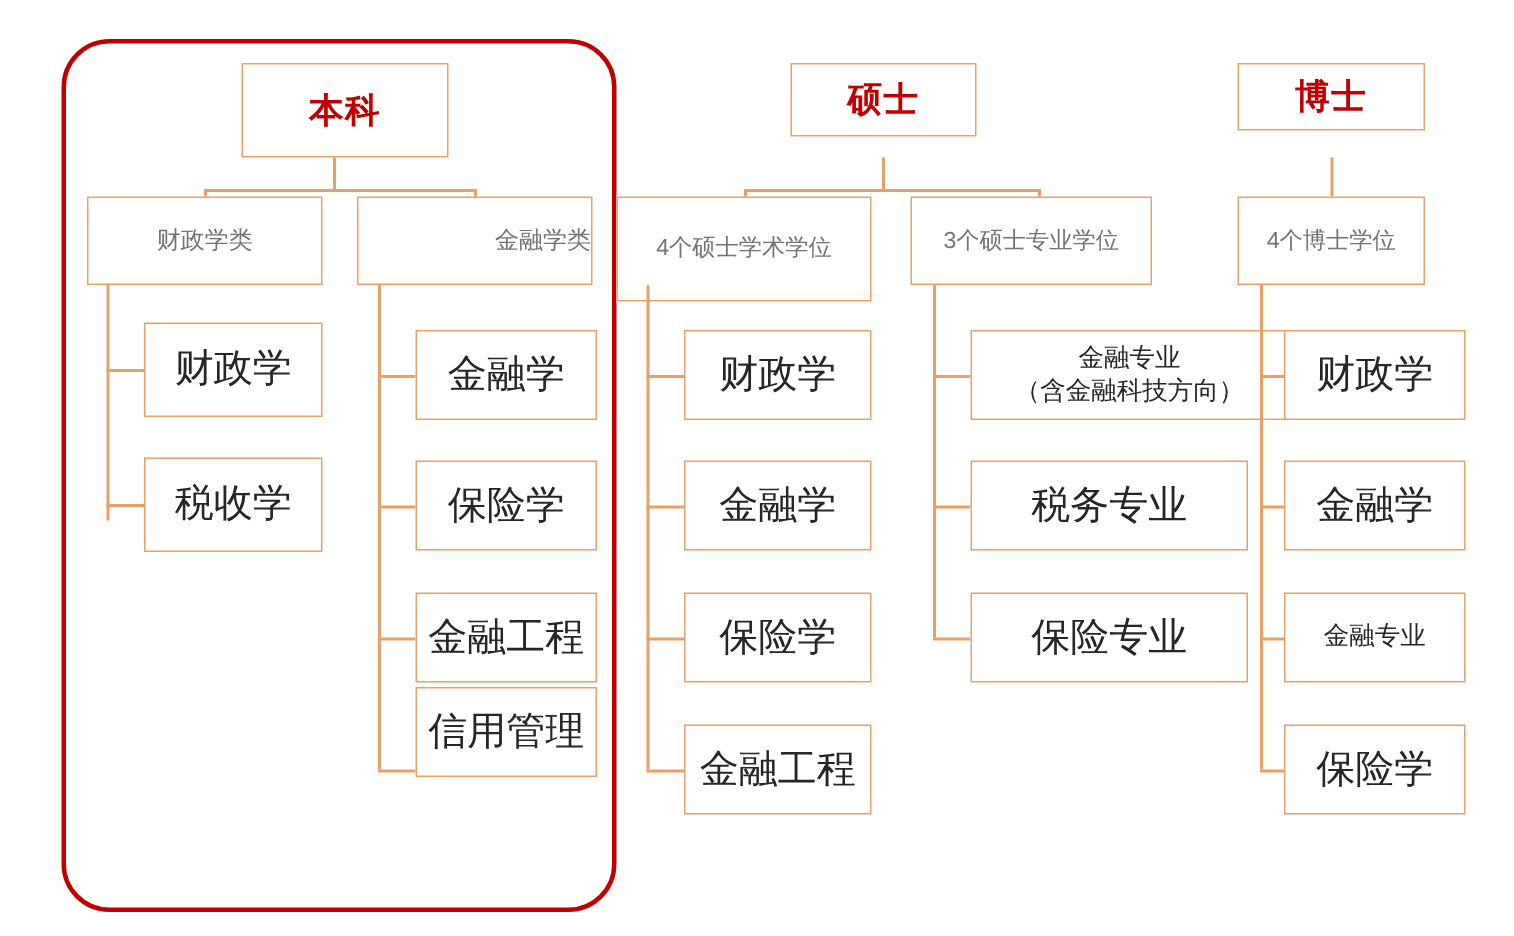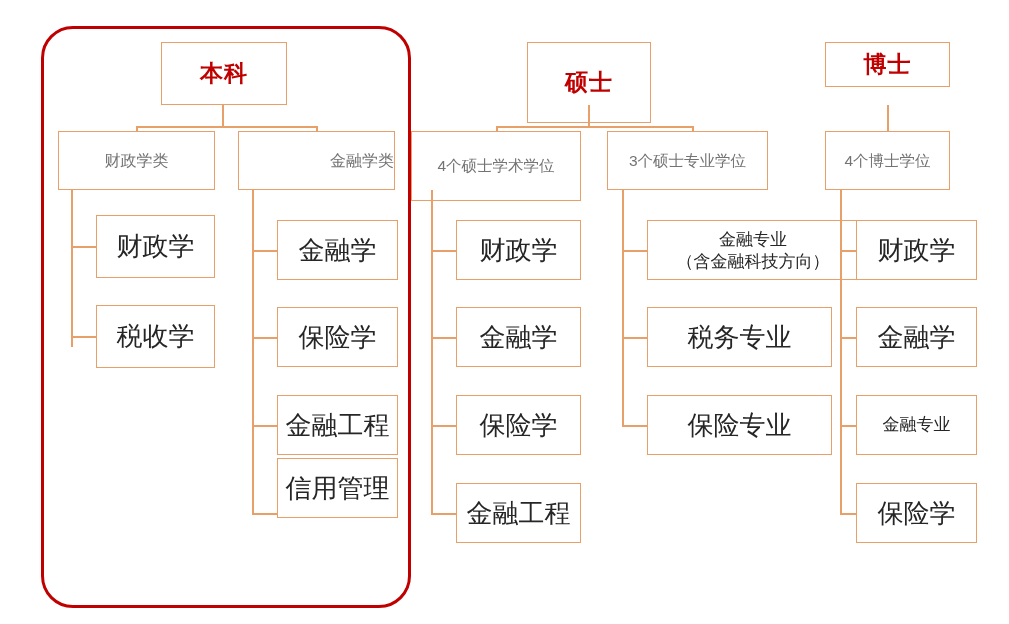--- a/index.html
+++ b/index.html
@@ -81,21 +81,21 @@
   .conn.v { width: 1.6px; }
   .conn.h { height: 1.6px; }
 </style>
 </head>
 <body>
 
 <div id="stage">
 
   <div class="highlight-frame" style="left:41px; top:26px; width:370px; height:582px;"></div>
 
-  <div class="node tier" style="left:161px; top:42px; width:126px; height:63px;">
+  <div class="node tier" style="left:161px; top:42px; width:138px; height:63px;">
     <span class="label">本科</span>
   </div>
 
   <div class="conn v" style="left:222px; top:105px; height:22px;"></div>
 
   <div class="conn h" style="left:136px; top:126px; width:180px;"></div>
 
   <div class="conn v" style="left:136px; top:126px; height:6px;"></div>
   <div class="conn v" style="left:316px; top:126px; height:6px;"></div>
 
@@ -129,21 +129,21 @@
   <div class="node leaf" style="left:277px; top:307px; width:121px; height:60px;">
     <span class="label">保险学</span>
   </div>
   <div class="node leaf" style="left:277px; top:395px; width:121px; height:60px;">
     <span class="label">金融工程</span>
   </div>
   <div class="node leaf" style="left:277px; top:458px; width:121px; height:60px;">
     <span class="label">信用管理</span>
   </div>
 
-  <div class="node tier" style="left:527px; top:42px; width:124px; height:81px;">
+  <div class="node tier" style="left:527px; top:42px; width:124px; height:49px;">
     <span class="label">硕士</span>
   </div>
 
   <div class="conn v" style="left:588px; top:105px; height:22px;"></div>
   <div class="conn h" style="left:496px; top:126px; width:196px;"></div>
   <div class="conn v" style="left:496px; top:126px; height:6px;"></div>
   <div class="conn v" style="left:692px; top:126px; height:6px;"></div>
 
   <div class="node category narrow" style="left:411px; top:131px; width:170px; height:70px;">
     <span class="label">4个硕士学术学位</span>

